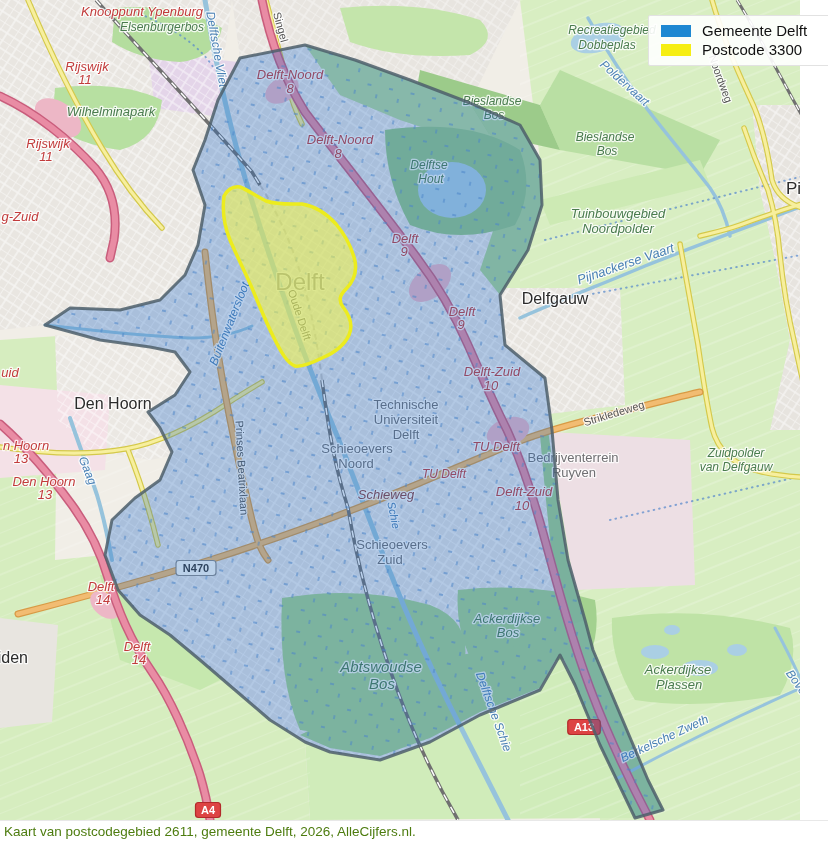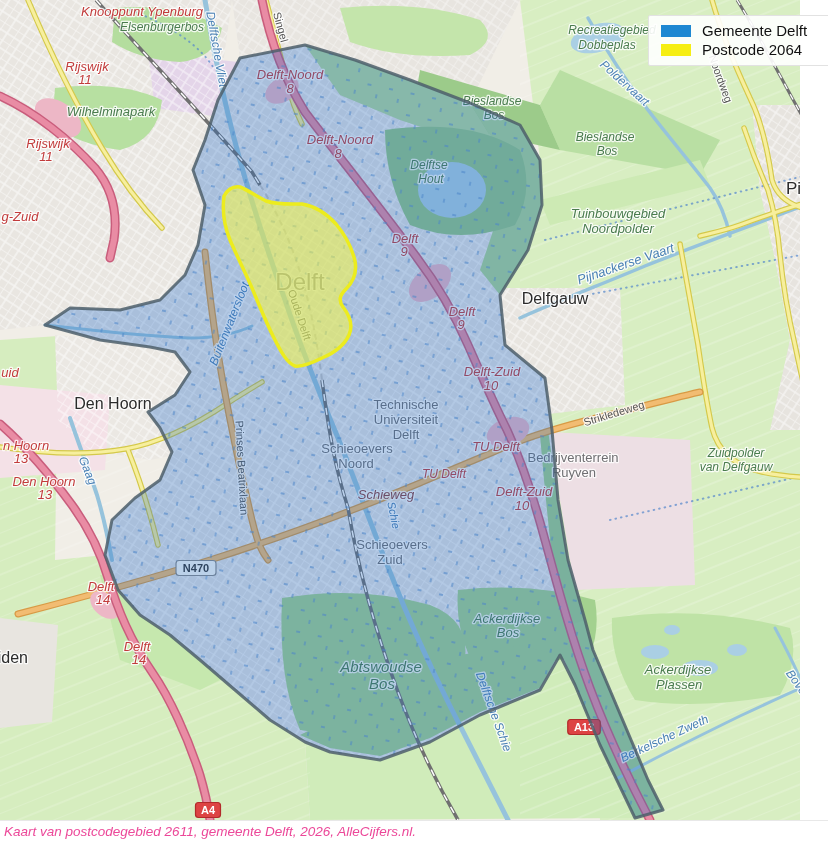--- a/index.html
+++ b/index.html
@@ -29,21 +29,21 @@
   
   .legend{position:absolute;left:648px;top:15px;width:188px;background:rgba(255,255,255,.9);
           border:1px solid #e2e2e2;border-radius:2px;padding:5px 8px 6px 12px;box-sizing:border-box;z-index:5;}
   .legend-row{display:flex;align-items:center;height:19px;}
   .legend-swatch{width:30px;height:12px;margin-right:11px;flex:0 0 auto;}
   .legend-label{font-size:15px;color:#111;white-space:nowrap;}
 
   
   .caption{position:absolute;left:0;top:820px;width:828px;height:41px;background:#ffffff;
            border-top:1px solid #e8e8e8;box-sizing:border-box;padding:2px 0 0 4px;}
-  .caption div{font-size:13.5px;line-height:18px;color:#ec4899;white-space:nowrap;font-style:italic;}
+  .caption div{font-size:13.5px;line-height:18px;color:#4d7c0f;white-space:nowrap;}
 </style>
 </head>
 <body>
 
 <div class="stage">
   <div class="map-wrap">
   <svg id="map-svg" width="828" height="820" viewBox="0 0 828 820">
     <defs>
       <pattern id="streets" width="16" height="16" patternUnits="userSpaceOnUse" patternTransform="rotate(33)">
         <path d="M0,0H16M0,8H16M0,0V16M8,0V16" stroke="#ffffff" stroke-width="1.5" opacity="0.7"></path>
@@ -309,20 +309,20 @@
   </svg>
   </div>
 
   <div class="legend">
     <div class="legend-row">
       <div class="legend-swatch" style="background: rgb(30, 136, 210);"></div>
       <span class="legend-label">Gemeente Delft</span>
     </div>
     <div class="legend-row">
       <div class="legend-swatch" style="background: rgb(246, 238, 18);"></div>
-      <span class="legend-label">Postcode 2064</span>
+      <span class="legend-label">Postcode 3300</span>
     </div>
   </div>
 
   <div class="caption">
     <div>Kaart van postcodegebied 2611, gemeente Delft, 2026, AlleCijfers.nl.</div>
   </div>
 </div>
 
 </body></html>

